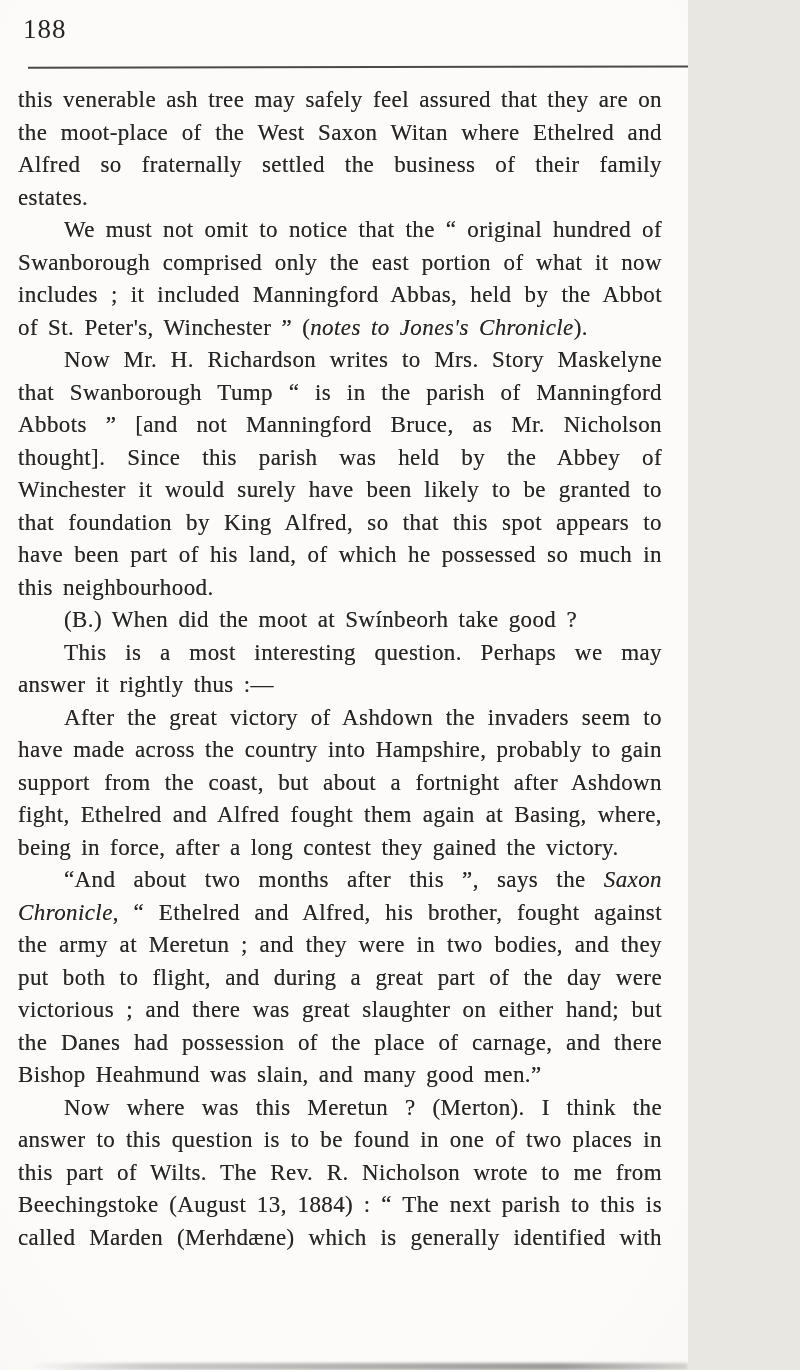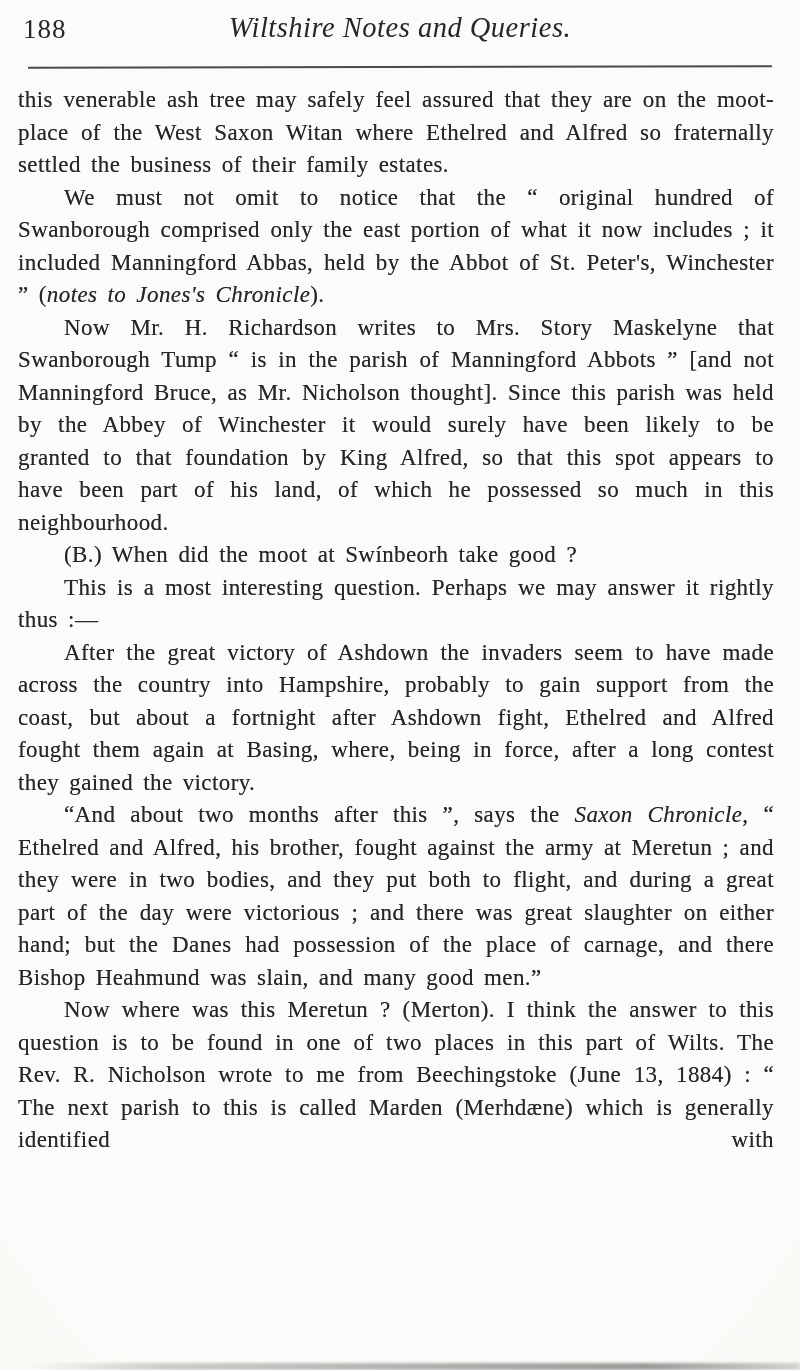--- a/index.html
+++ b/index.html
@@ -2,21 +2,21 @@
 <html><head>
 <meta charset="utf-8">
 <style>
   html, body {
     margin: 0;
     padding: 0;
     background: #e9e7e2;
   }
   .page {
     position: relative;
-    width: 800px;
+    width: 688px;
     height: 1370px;
     overflow: hidden;
     box-sizing: border-box;
     background:
       radial-gradient(ellipse 120% 110% at 50% 45%, #fcfbf9 55%, #f5f3ef 85%, #edeae4 100%);
     font-family: "Liberation Serif", "DejaVu Serif", serif;
     color: #262626;
   }
   .header {
     position: relative;
@@ -78,27 +78,26 @@
       rgba(35,34,32,0.45) 80%,
       rgba(60,58,54,0.2) 100%);
   }
 </style>
 </head>
 <body>
 
 <div class="page">
   <div class="header">
     <span class="pagenum">188</span>
-    <div class="title">Wiltshire Notes and Queries.</div>
   </div>
   <hr class="rule">
   <div class="body">
       <p class=""><span>this venerable ash tree may safely feel assured that they are on the moot-place of the West Saxon Witan where Ethelred and Alfred so fraternally settled the business of their family estates.</span></p>
       <p class="indent"><span>We must not omit to notice that the “ original hundred of Swanborough comprised only the east portion of what it now includes ; it included Manningford Abbas, held by the Abbot of St. Peter's, Winchester ” (</span><span class="it">notes to Jones's Chronicle</span><span>).</span></p>
       <p class="indent"><span>Now Mr. H. Richardson writes to Mrs. Story Maskelyne that Swanborough Tump “ is in the parish of Manningford Abbots ” [and not Manningford Bruce, as Mr. Nicholson thought].  Since this parish was held by the Abbey of Winchester it would surely have been likely to be granted to that foundation by King Alfred, so that this spot appears to have been part of his land, of which he possessed so much in this neighbourhood.</span></p>
       <p class="indent"><span>(B.)   When did the moot at Swínbeorh take good ?</span></p>
       <p class="indent"><span>This is a most interesting question.  Perhaps we may answer it rightly thus :—</span></p>
       <p class="indent"><span>After the great victory of Ashdown the invaders seem to have made across the country into Hampshire, probably to gain support from the coast, but about a fortnight after Ashdown fight, Ethelred and Alfred fought them again at Basing, where, being in force, after a long contest they gained the victory.</span></p>
       <p class="indent"><span>“And about two months after this ”, says the </span><span class="it">Saxon Chronicle</span><span>, “ Ethelred and Alfred, his brother, fought against the army at Meretun ; and they were in two bodies, and they put both to flight, and during a great part of the day were victorious ; and there was great slaughter on either hand; but the Danes had possession of the place of carnage, and there Bishop Heahmund was slain, and many good men.”</span></p>
-      <p class="indent jlast"><span>Now where was this Meretun ? (Merton).  I think the answer to this question is to be found in one of two places in this part of Wilts.  The Rev. R. Nicholson wrote to me from Beechingstoke (June 13, 1884) : “ The next parish to this is called Marden (Merhdæne) which is generally identified with</span></p>
+      <p class="indent jlast"><span>Now where was this Meretun ? (Merton).  I think the answer to this question is to be found in one of two places in this part of Wilts.  The Rev. R. Nicholson wrote to me from Beechingstoke (August 13, 1884) : “ The next parish to this is called Marden (Merhdæne) which is generally identified with</span></p>
     </div>
   <div class="scan-edge"></div>
 </div>
 
 </body></html>

